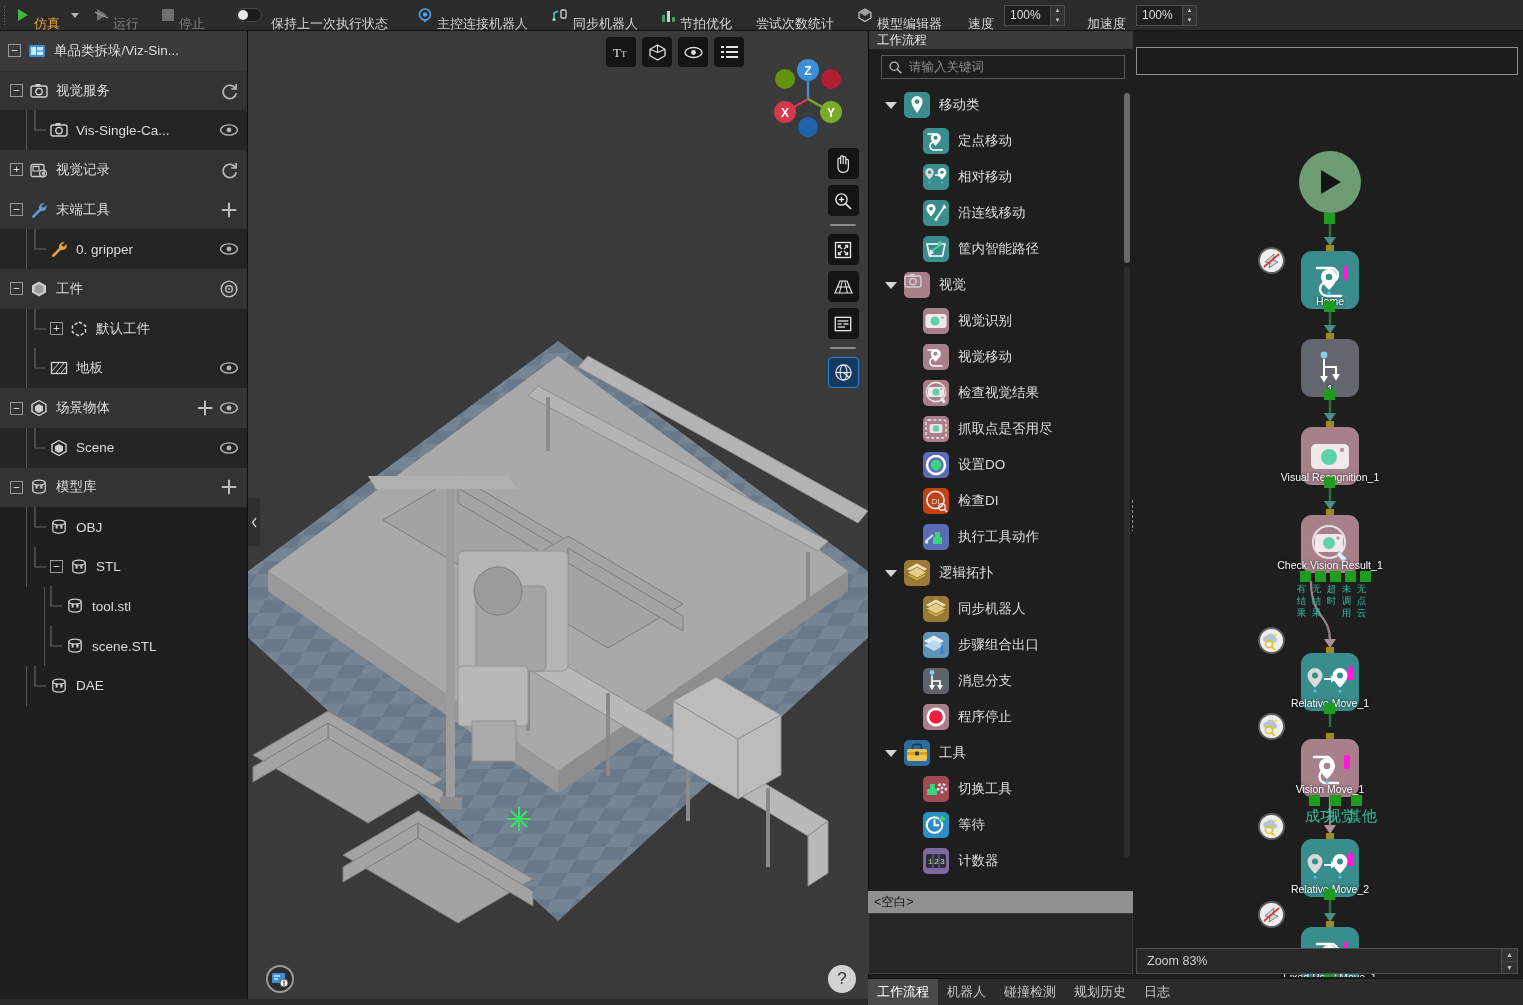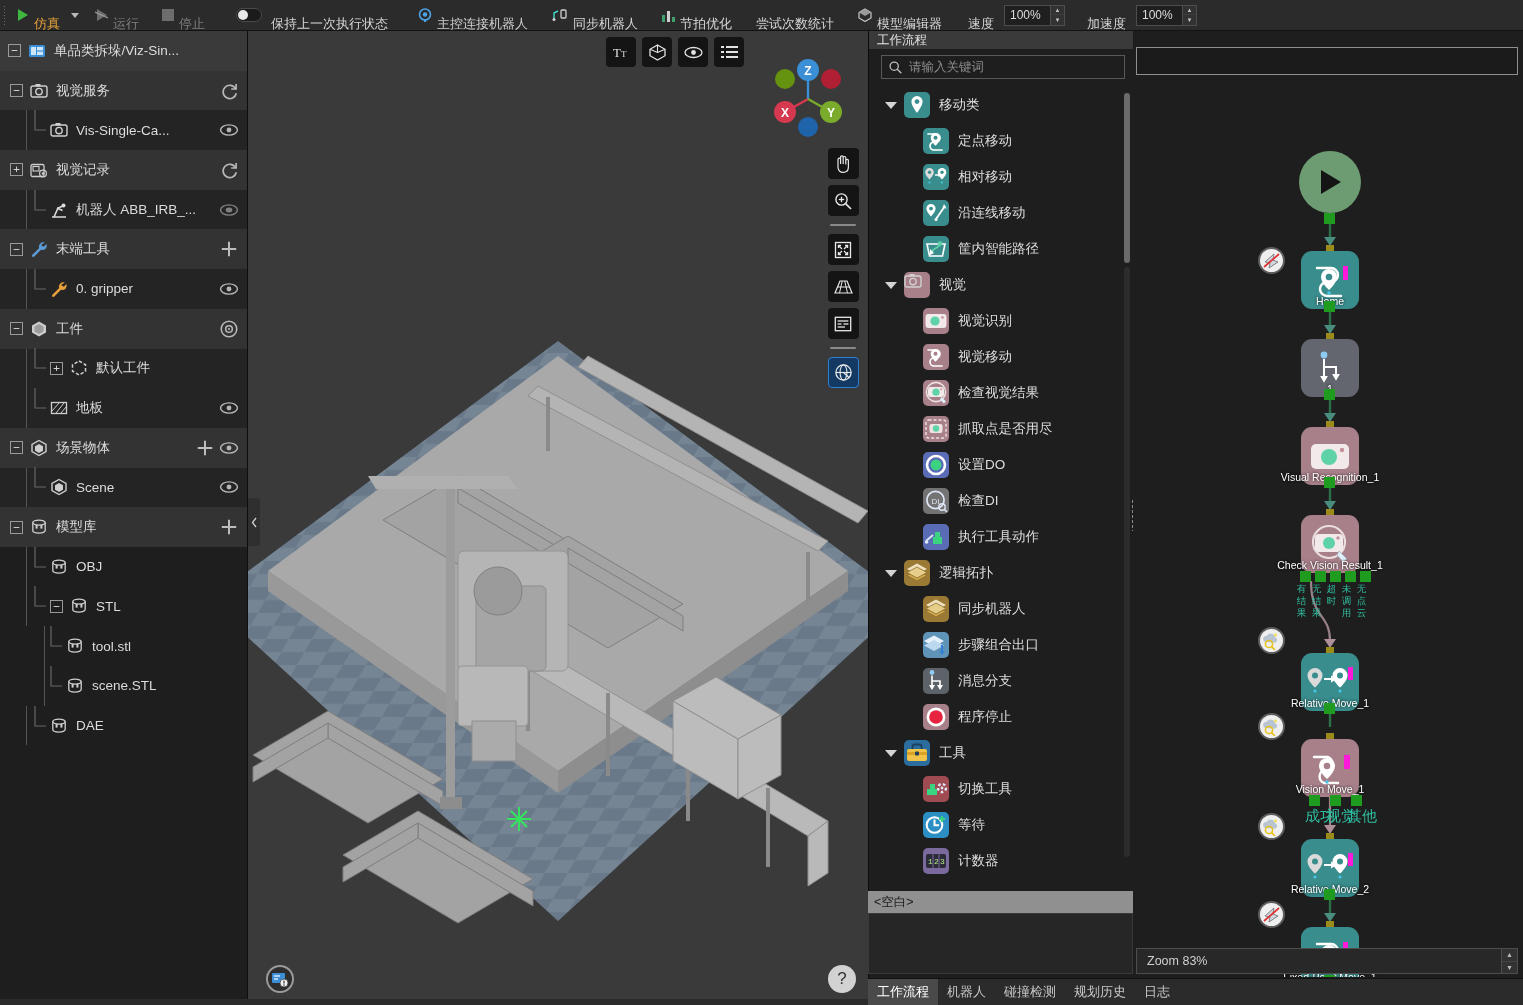--- a/index.html
+++ b/index.html
@@ -335,41 +335,20 @@
           </svg>
         </span>
         <span class="tlabel">视觉记录</span>
         <span class="act">
           <svg viewBox="0 0 18 18" width="100%" height="100%">
             <path d="M15 7a6 6 0 1 0 .6 4" fill="none" stroke="#cfcfcf" stroke-width="1.5"></path>
             <polyline points="15.4,2.6 15.4,7.2 11,7.2" fill="none" stroke="#cfcfcf" stroke-width="1.5"></polyline>
           </svg>
         </span>
       </div>
-      <div class="trow dark">
-        <span class="guide" style="left:26px"></span>
-        <span style="width:34px;display:inline-block;flex:0 0 auto"></span>
-        <svg width="14" height="40" viewBox="0 0 14 40" style="flex:0 0 auto;margin-right:2px">
-          <path d="M1 0 v20 h11" stroke="#666" stroke-width="1.2" fill="none"></path>
-        </svg>
-        <span class="tico">
-          <svg viewBox="0 0 18 18" width="100%" height="100%">
-            <path d="M2 16 h14 M4 16 L8 7 L13 5" stroke="#dcdcdc" stroke-width="1.6" fill="none"></path>
-            <path d="M7 7 L12.5 9.5" stroke="#dcdcdc" stroke-width="1.6"></path>
-            <circle cx="13.5" cy="4.6" r="2" fill="#dcdcdc"></circle>
-          </svg>
-        </span>
-        <span class="tlabel">机器人 ABB_IRB_...</span>
-        <span class="act">
-          <svg viewBox="0 0 18 18" width="100%" height="100%">
-            <ellipse cx="9" cy="9" rx="7.6" ry="4.6" fill="none" stroke="#909090" stroke-width="1.3"></ellipse>
-            <ellipse cx="9" cy="9" rx="3" ry="2.2" fill="#909090"></ellipse>
-          </svg>
-        </span>
-      </div>
       <div class="trow shade">
         <span style="width:10px;display:inline-block;flex:0 0 auto"></span>
         <span class="expander">−</span>
         <span class="tico">
           <svg viewBox="0 0 18 18" width="100%" height="100%">
             <path d="M14.8 2.6a4.3 4.3 0 0 0-5.6 5.4 L2.4 14.8 a1.3 1.3 0 0 0 1.9 1.8 L11 9.8 a4.3 4.3 0 0 0 5.4-5.7 L13.8 6.7 11 4.9z" fill="#5d9bd4"></path>
           </svg>
         </span>
         <span class="tlabel">末端工具</span>
         <span class="act">
@@ -930,21 +909,21 @@
         <div class="mrow child">
           <span class="sq sm" style="background:#5a6cb5">
             <svg viewBox="0 0 26 26" width="100%" height="100%">
               <circle cx="13" cy="13" r="9" fill="none" stroke="#fff" stroke-width="2.6"></circle>
               <circle cx="13" cy="13" r="5.4" fill="#3ad37f"></circle>
             </svg>
           </span>
           <span class="mlabel">设置DO</span>
         </div>
         <div class="mrow child">
-          <span class="sq sm" style="background:#737373">
+          <span class="sq sm" style="background:#c2410c">
             <svg viewBox="0 0 26 26" width="100%" height="100%">
               <circle cx="12.5" cy="12" r="8.6" fill="none" stroke="#dfe6f5" stroke-width="1.7"></circle>
               <text x="12.5" y="15.5" font-size="8" fill="#dfe6f5" text-anchor="middle" font-family="Liberation Sans,sans-serif">DI</text>
               <circle cx="19" cy="19" r="3.2" fill="none" stroke="#dfe6f5" stroke-width="1.4"></circle>
               <line x1="21" y1="21" x2="24" y2="24" stroke="#dfe6f5" stroke-width="1.6"></line>
             </svg>
           </span>
           <span class="mlabel">检查DI</span>
         </div>
         <div class="mrow child">

